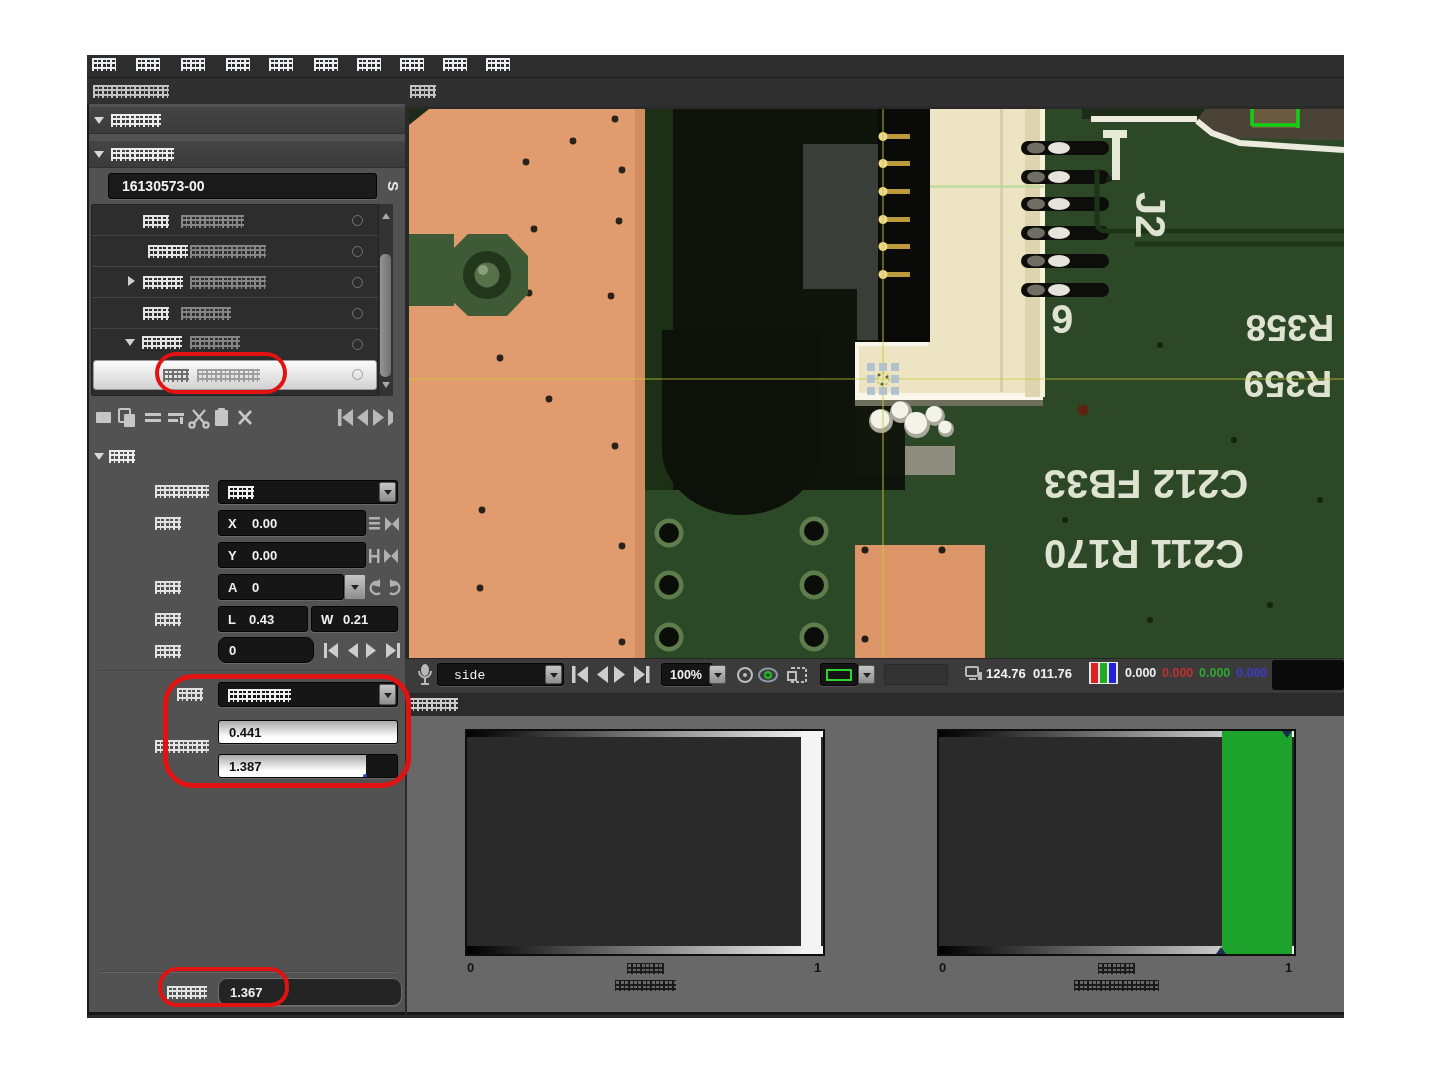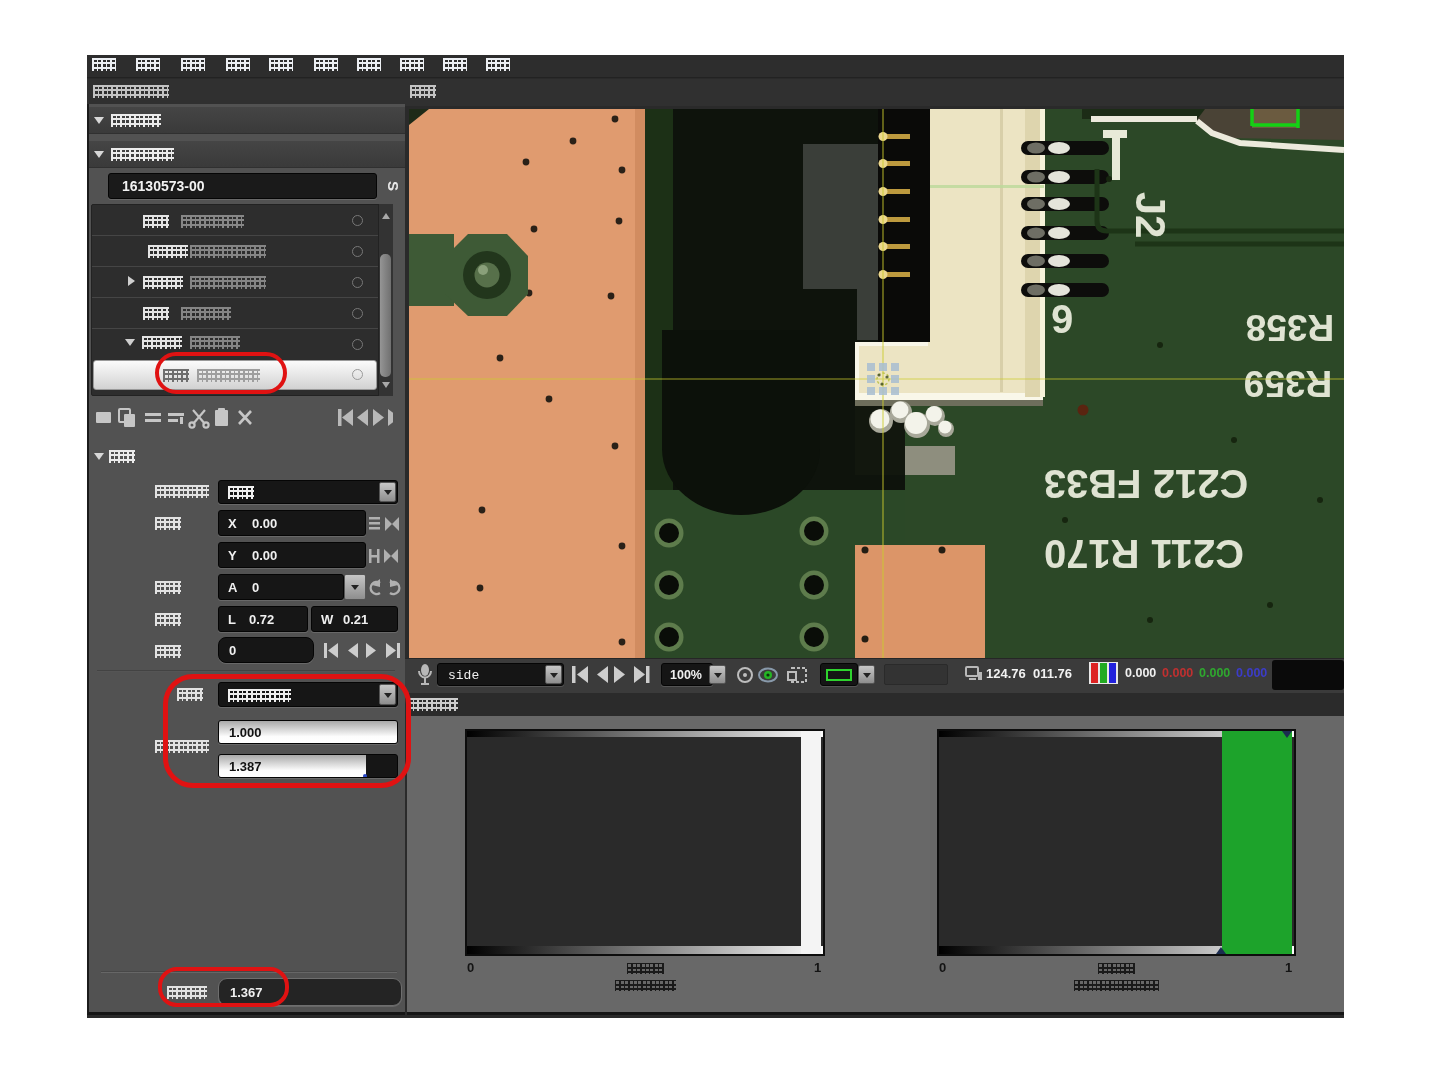--- a/index.html
+++ b/index.html
@@ -157,21 +157,21 @@
       <g stroke="#b0b0b0" stroke-width="2.4" fill="none">
         <path d="M12 6 A6 6 0 1 0 12 16"></path>
         <path d="M12 2 L12 10 L4 8" fill="#b0b0b0" stroke="none"></path>
         <path d="M22 6 A6 6 0 1 1 22 16"></path>
         <path d="M22 2 L22 10 L30 8" fill="#b0b0b0" stroke="none"></path>
       </g>
     </svg>
 <i class="zh" style="left:68px;top:558px;width:26px;color:#e2e2e2"></i>
 <div class="fld" style="left:131px;top:551px;width:90px;height:26px">
       <span style="position:absolute;left:9px;top:5px">L</span>
-      <span style="position:absolute;left:30px;top:5px">0.72</span>
+      <span style="position:absolute;left:30px;top:5px">0.43</span>
     </div>
 <div class="fld" style="left:224px;top:551px;width:87px;height:26px">
       <span style="position:absolute;left:9px;top:5px">W</span>
       <span style="position:absolute;left:31px;top:5px">0.21</span>
     </div>
 <i class="zh" style="left:68px;top:590px;width:26px;color:#e2e2e2"></i>
 <div class="fld" style="left:131px;top:582px;width:96px;height:26px;border-radius:8px">
       <span style="position:absolute;left:10px;top:5px">0</span>
     </div>
 <svg class="abs" style="left:236px;top:586px" width="78" height="19" viewBox="0 0 78 19">
@@ -185,21 +185,21 @@
       </g>
     </svg>
 <div class="abs" style="left:10px;top:615px;width:298px;height:2px;background:linear-gradient(#3a3a3a,#5e5e5e)"></div>
 <i class="zh" style="left:90px;top:633px;width:26px;color:#e2e2e2"></i>
 <div class="fld" style="left:131px;top:627px;width:180px;height:25px"></div>
 <i class="zh" style="left:141px;top:634px;width:63px;color:#f0f0f0"></i>
 <b class="gbtn" style="left:292px;top:629px;width:17px;height:21px"></b>
 <i class="zh" style="left:68px;top:685px;width:54px;color:#e2e2e2"></i>
 <div class="fld" style="left:131px;top:665px;width:180px;height:24px;overflow:hidden">
       <b style="position:absolute;left:0;top:0;width:180px;height:24px;background:linear-gradient(#a9a9a9,#fdfdfd 65%,#fff)"></b>
-      <span style="position:absolute;left:10px;top:4px;color:#111;z-index:2">1.000</span>
+      <span style="position:absolute;left:10px;top:4px;color:#111;z-index:2">0.441</span>
     </div>
 <div class="fld" style="left:131px;top:699px;width:180px;height:24px;overflow:hidden">
       <b style="position:absolute;left:0;top:0;width:147px;height:24px;background:linear-gradient(#a9a9a9,#fdfdfd 65%,#fff)"></b>
       <span style="position:absolute;left:10px;top:4px;color:#111;z-index:2">1.387</span>
       <b style="position:absolute;left:144px;top:19px;width:4px;height:4px;border-radius:50%;background:#2a49c8"></b>
     </div>
 
 <div class="abs" style="left:14px;top:916px;width:296px;height:2px;background:linear-gradient(#393939,#767676)"></div>
 <i class="zh" style="left:80px;top:931px;width:40px;color:#e2e2e2"></i>
 <div class="fld" style="left:131px;top:923px;width:184px;height:28px;border-radius:9px;border:1px solid #6e6e6e;background:#242424">
@@ -379,21 +379,21 @@
 <div id="tbar" class="abs" style="left:318px;top:603px;width:939px;height:35px;background:#3b3b3b;border-top:1px solid #262626"></div>
 <svg class="abs" style="left:330px;top:607px" width="16" height="26" viewBox="0 0 16 26">
       <g fill="#b8b8b8">
         <ellipse cx="8" cy="8" rx="4" ry="6"></ellipse>
         <path d="M2 9 a6 6.5 0 0 0 12 0" fill="none" stroke="#b8b8b8" stroke-width="2"></path>
         <rect x="7" y="16" width="2" height="5"></rect>
         <rect x="4" y="21" width="8" height="2"></rect>
       </g>
     </svg>
 <div class="fld" style="left:350px;top:608px;width:127px;height:23px;background:#151515">
-      <span style="position:absolute;left:10px;top:4px;font-weight:normal;font-family:'Liberation Mono',monospace;font-size:13px">side</span>
+      <span style="position:absolute;left:16px;top:4px;font-weight:normal;font-family:'Liberation Mono',monospace;font-size:13px">side</span>
     </div>
 <b class="gbtn" style="left:458px;top:610px;width:17px;height:19px"></b>
 <svg class="abs" style="left:484px;top:610px" width="80" height="19" viewBox="0 0 80 19">
       <g fill="#cdcdcd">
         <rect x="1" y="1" width="3.5" height="17"></rect>
         <path d="M17 1 L6 9.5 L17 18 Z"></path>
         <path d="M37 1 L26 9.5 L37 18 Z"></path>
         <path d="M43 1 L54 9.5 L43 18 Z"></path>
         <path d="M63 1 L74 9.5 L63 18 Z"></path>
         <rect x="75" y="1" width="3.5" height="17"></rect>

